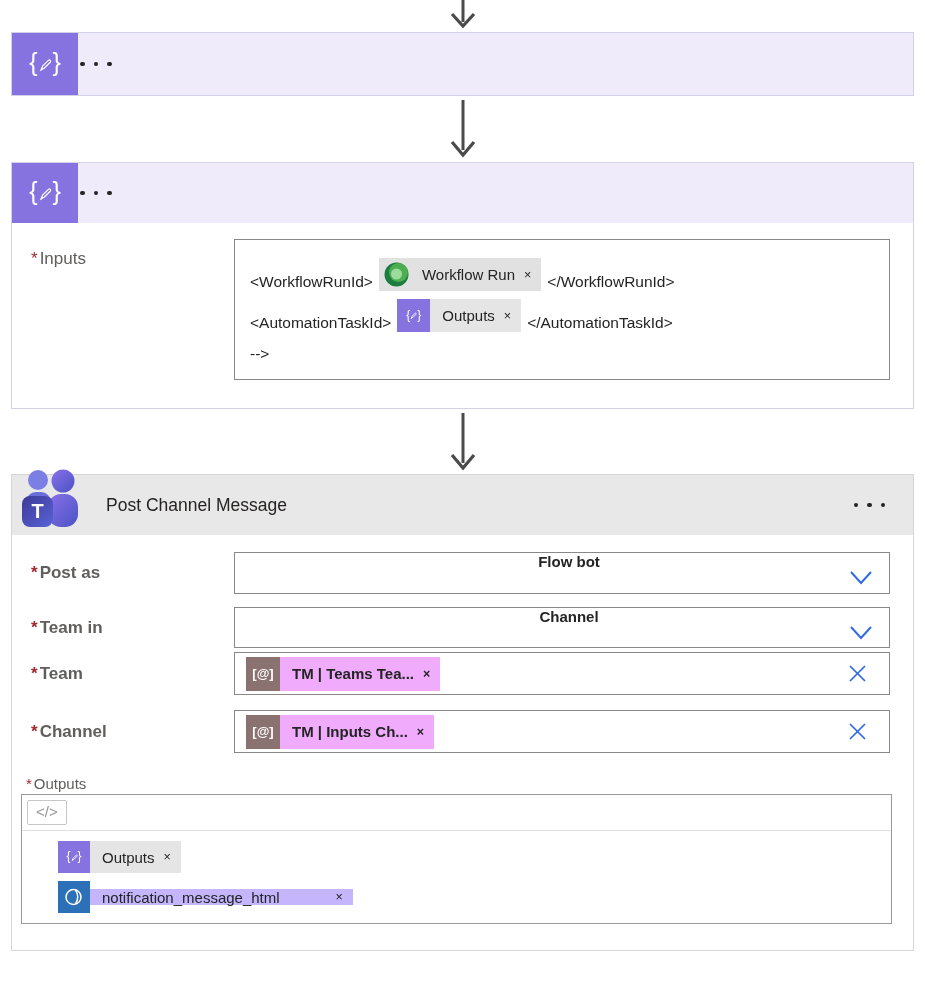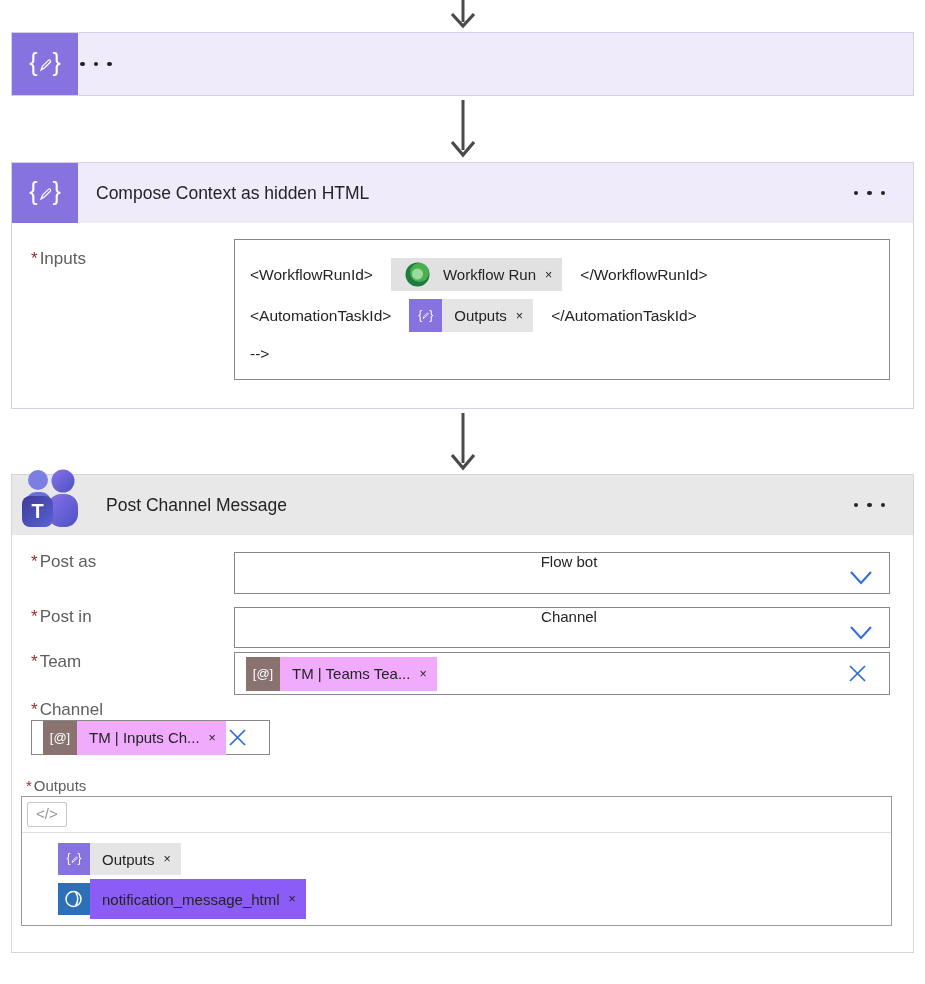--- a/index.html
+++ b/index.html
@@ -27,39 +27,39 @@
   .more i { width:4.5px; height:4.5px; border-radius:50%; background:#242424; display:block; }
 
   .teams-wrap { width:80px; display:flex; justify-content:center; align-self:flex-start; margin-top:-8px; }
 
   
   .node-body2 { padding:16px 23px 28px 19px; display:flex; }
   .flabel { width:203px; flex-shrink:0; font-size:17px; color:#605e5c; padding-top:10px; }
   .req { color:#a4262c; margin-right:2px; }
   .inputs-box { flex:1; border:1px solid #8a8886; padding:10px 15px 12px; font-size:15.5px; color:#242424; background:#fff; }
   .code-line { line-height:27px; }
-  .tok-line { display:flex; align-items:center; gap:18px; margin:8px 0; }
+  .tok-line { display:flex; align-items:flex-end; gap:6px; margin:8px 0; }
 
   
   .token { display:inline-flex; align-items:center; height:33px; font-size:15px; color:#242424; cursor:pointer; }
   .tk-x { margin:0 10px 0 9px; font-size:12.5px; color:#242424; cursor:pointer; }
-  .tk-gray { background:#e1e1e1; padding-left:13px; }
+  .tk-gray { background:#e1e1e1; padding-left:4px; }
   .tk-tile { width:33px; height:33px; display:flex; align-items:center; justify-content:center; flex-shrink:0; }
   .tile-purple { background:#8673e0; color:#fff; font-size:12px; gap:0; }
   .tile-purple .brace { transform:translateY(-1px); }
   .tk-lbl { display:inline-flex; align-items:center; height:33px; padding-left:12px; }
   .lbl-lav { background:#e5e5e5; }
   .tile-brown { background:#8a7270; color:#fff; font-size:13px; height:34px; width:34px; }
   .lbl-beige { background:#f0abfc; height:34px; }
   .tile-blue { background:#2c70b8; }
-  .lbl-blue { background:#8b5cf6; height:40px; }
+  .lbl-blue { background:#c4b5fd; height:16px;gap:47px; }
   .h32 { height:32px; }
 
   
-  .frow { display:flex; align-items:flex-start; margin-left:19px; margin-right:23px; }
+  .frow { display:flex; align-items:center; margin-left:19px; margin-right:23px;font-weight:bold; }
   .frow .flabel { padding-top:0; }
   .fcontrol { flex:1; border:1px solid #8a8886; display:flex; align-items:center; background:#fff; }
   .dd { height:42px; cursor:pointer;flex-direction:column; }
   .dd-value { margin-left:14px; font-size:15px; }
   .dd-chev { margin-left:auto; margin-right:16px; display:flex; }
   .combo { height:43px; }
   .combo .token { margin-left:11px; }
   .clear-x { margin-left:auto; margin-right:20px; display:flex; cursor:pointer; background:none; border:none; padding:2px; }
 
   .msg-label { margin:22px 23px 2px 14px; font-size:15px; color:#605e5c; }
@@ -109,21 +109,20 @@
 
   <div class="node">
     <div class="node-header h60">
       <div class="icon-tile">
         <span class="brace">{</span>
         <svg width="13" height="15" viewBox="0 0 13 15">
           <path d="M2,13 L3.6,9.2 L9.6,3.2 a1.3,1.3 0 0 1 1.8,1.8 L5.4,11 Z" fill="none" stroke="#fff" stroke-width="1.2"></path>
         </svg>
         <span class="brace">}</span>
       </div>
-      <div class="node-title">Compose Context as hidden HTML</div>
       <button class="more">
           <i></i>
           <i></i>
           <i></i>
         </button>
     </div>
     <div class="node-body2">
       <div class="flabel">
         <span class="req">*</span><span>Inputs</span>
       </div>
@@ -209,21 +208,21 @@
         <span class="dd-chev">
           <svg width="24" height="16" viewBox="0 0 24 16">
               <polyline points="2,2 12,13 22,2" fill="none" stroke="#2e6be5" stroke-width="2"></polyline>
             </svg>
         </span>
       </div>
     </div>
 
     <div class="frow" style="margin-top:13px;">
       <div class="flabel">
-        <span class="req">*</span><span>Post in</span>
+        <span class="req">*</span><span>Team in</span>
       </div>
       <div class="fcontrol dd" style="height:41px;">
         <span class="dd-value">Channel</span>
         <span class="dd-chev">
           <svg width="24" height="16" viewBox="0 0 24 16">
               <polyline points="2,2 12,13 22,2" fill="none" stroke="#2e6be5" stroke-width="2"></polyline>
             </svg>
         </span>
       </div>
     </div>
@@ -242,21 +241,21 @@
         </span>
         <button class="clear-x">
           <svg width="19" height="19" viewBox="0 0 19 19">
               <line x1="2" y1="2" x2="17" y2="17" stroke="#2e6be5" stroke-width="1.7"></line>
               <line x1="17" y1="2" x2="2" y2="17" stroke="#2e6be5" stroke-width="1.7"></line>
             </svg>
         </button>
       </div>
     </div>
 
-    <div class="frow" style="margin-top:5px;flex-direction:column;">
+    <div class="frow" style="margin-top:15px;">
       <div class="flabel">
         <span class="req">*</span><span>Channel</span>
       </div>
       <div class="fcontrol combo">
         <span class="token">
           <span class="tk-tile tile-brown">[@]</span>
           <span class="tk-lbl lbl-beige">
               <span>TM | Inputs Ch...</span>
               <span class="tk-x">×</span>
             </span>

